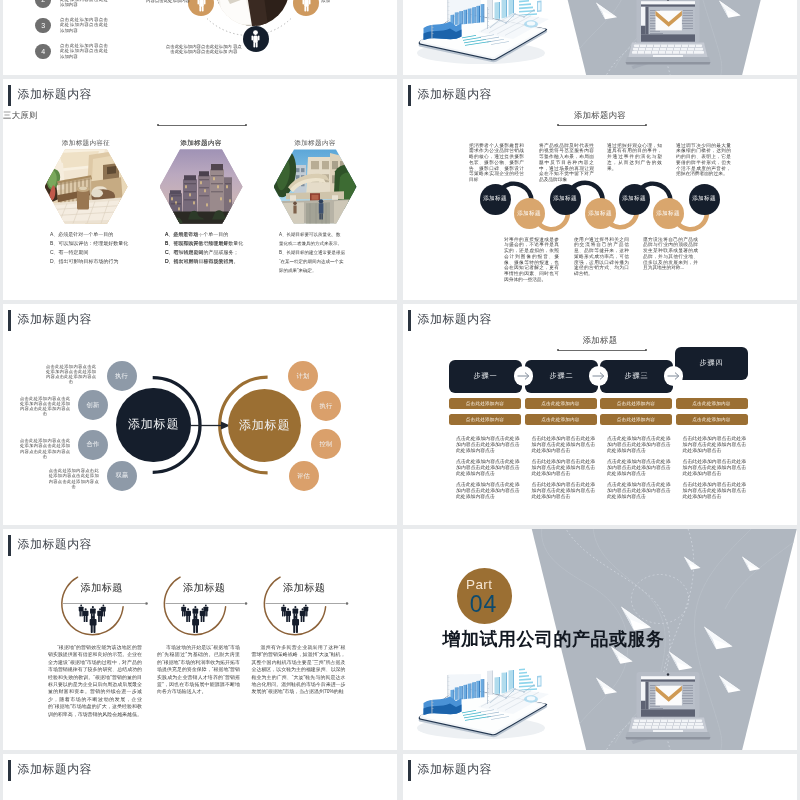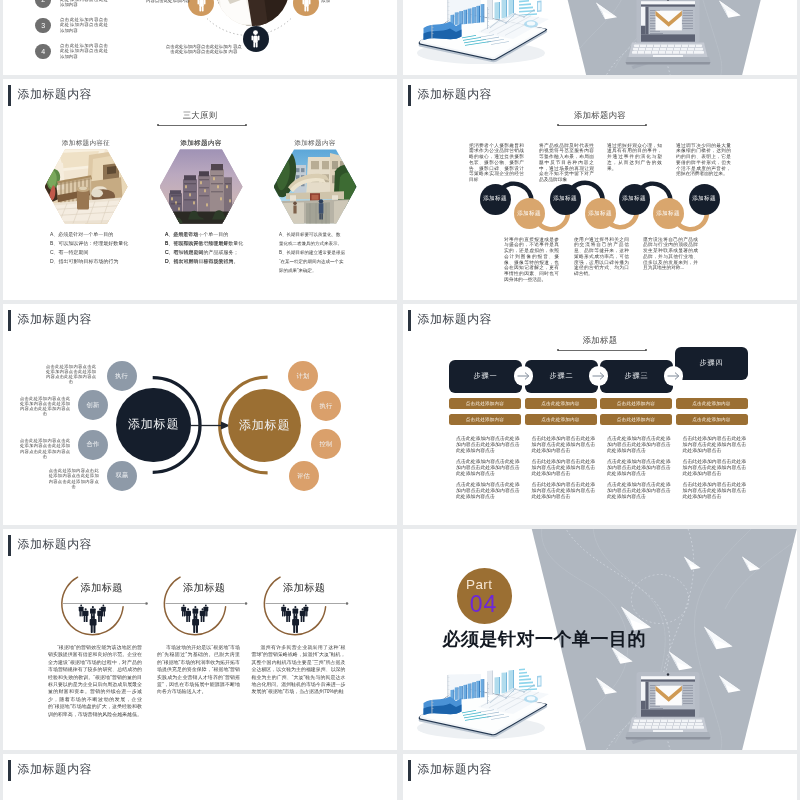--- a/index.html
+++ b/index.html
@@ -35,21 +35,21 @@
   .st-box{position:absolute;height:33px;width:73px;background:#151e2c;border-radius:6px;display:flex;align-items:center;justify-content:center;font-size:7.2px;color:#eef1f4;letter-spacing:.8px;}
   .st-arrow{position:absolute;width:19.4px;height:19.4px;border-radius:50%;background:#fff;display:flex;align-items:center;justify-content:center;}
   .st-bar{position:absolute;height:11.4px;width:72px;background:#9b6f33;border-radius:2.5px;display:flex;align-items:center;justify-content:center;font-size:4.6px;color:#fdf6ec;letter-spacing:.2px;}
   .st-para{position:absolute;width:63.5px;font-size:4.85px;line-height:6.1px;color:#3a3a3a;text-align:justify;text-align-last:left;}
   
   .ar-head{position:absolute;font-size:10.2px;color:#2b2b2b;letter-spacing:.4px;white-space:nowrap;line-height:1;}
   .ar-para{position:absolute;width:94px;font-size:4.95px;line-height:7.4px;color:#3c3c3c;text-align:justify;text-align-last:left;text-indent:9px;}
   
   .pc-circle{position:absolute;border-radius:50%;background:#9b6f33;}
   .pc-part{position:absolute;font-size:13.5px;color:#f6e7d4;letter-spacing:.4px;line-height:1;}
-  .pc-num{position:absolute;font-size:23px;color:#6d28d9;letter-spacing:1px;line-height:1;}
+  .pc-num{position:absolute;font-size:23px;color:#0c4a6e;letter-spacing:1px;line-height:1;}
   .pc-heading{position:absolute;font-size:18px;font-weight:bold;color:#121821;letter-spacing:.5px;white-space:nowrap;line-height:1;}
   
   .ln-num{position:absolute;width:15.6px;height:15.6px;border-radius:50%;background:#6f6f6f;display:flex;align-items:center;justify-content:center;color:#fff;font-size:7px;}
   .ln-txt{position:absolute;width:52px;font-size:4.4px;line-height:5.6px;color:#3a3a3a;text-align:justify;text-align-last:left;}
   .ln-side{position:absolute;width:56px;font-size:4.4px;line-height:5.6px;color:#3a3a3a;text-align:center;}
   .ln-pc{position:absolute;border-radius:50%;display:flex;align-items:center;justify-content:center;}
 </style>
 </head>
 <body>
 
@@ -385,21 +385,21 @@
           <path d="M88 190.2 L106 187.2 L106 187.8 L88 190.8Z"></path>
         </g>
       </g>
     </svg>
 
   </div>
 
   <div class="slide" style="left:3px;top:78.5px;">
     <div class="sl-bar"></div>
     <div class="sl-title">添加标题内容</div>
-    <div class="ctr-lbl" style="left:0;width:394px;text-align:center;top:32.3px;">三大原则</div>
+    <div class="ctr-lbl" style="left:0;width:394px;text-align:left;top:32.3px;">三大原则</div>
     <div class="ctr-line" style="left:154.8px;width:88px;top:46.6px;"></div>
     <div class="ctr-dot" style="left:153.6px;top:45.4px;"></div>
     <div class="ctr-dot" style="left:242.1px;top:45.4px;"></div>
 
     <div class="hexcol" style="left:18px;">
       <div class="hex-head">添加标题内容征</div>
       <div class="hex">
         <svg viewBox="0 0 83 74" class="ph" preserveAspectRatio="none">
           <rect width="83" height="74" fill="#e6d3b4"></rect>
           <path d="M0 0h83v30H0z" fill="#f2e6d2"></path>
@@ -1241,21 +1241,21 @@
           <path d="M76 183 L91 180.5 L91 181.1 L76 183.6Z"></path>
           <path d="M80 185.4 L96 182.8 L96 183.4 L80 186Z"></path>
           <path d="M84 187.8 L101 185 L101 185.6 L84 188.4Z"></path>
           <path d="M88 190.2 L106 187.2 L106 187.8 L88 190.8Z"></path>
         </g>
       </g>
     </svg>
     <div class="pc-circle" style="left:53.6px;top:39.6px;width:55.6px;height:55.6px;"></div>
     <div class="pc-part" style="left:63px;top:49.5px;">Part</div>
     <div class="pc-num" style="left:66.7px;top:64.5px;">04</div>
-    <div class="pc-heading" style="left:39.5px;top:101.5px;">必须是针对一个单一目的</div>
+    <div class="pc-heading" style="left:39.5px;top:101.5px;">增加试用公司的产品或服务</div>
   </div>
 
   <div class="slide" style="left:3px;top:753.5px;">
     <div class="sl-bar"></div>
     <div class="sl-title">添加标题内容</div>
   </div>
   <div class="slide" style="left:403px;top:753.5px;">
     <div class="sl-bar"></div>
     <div class="sl-title">添加标题内容</div>
   </div>

